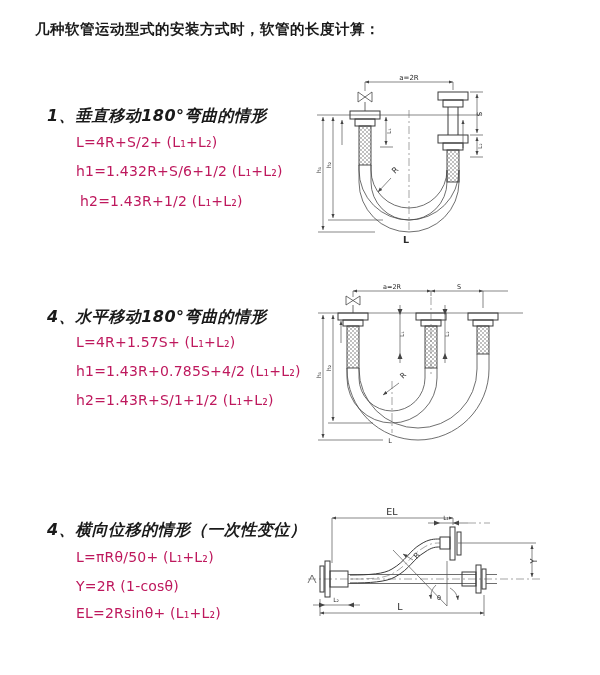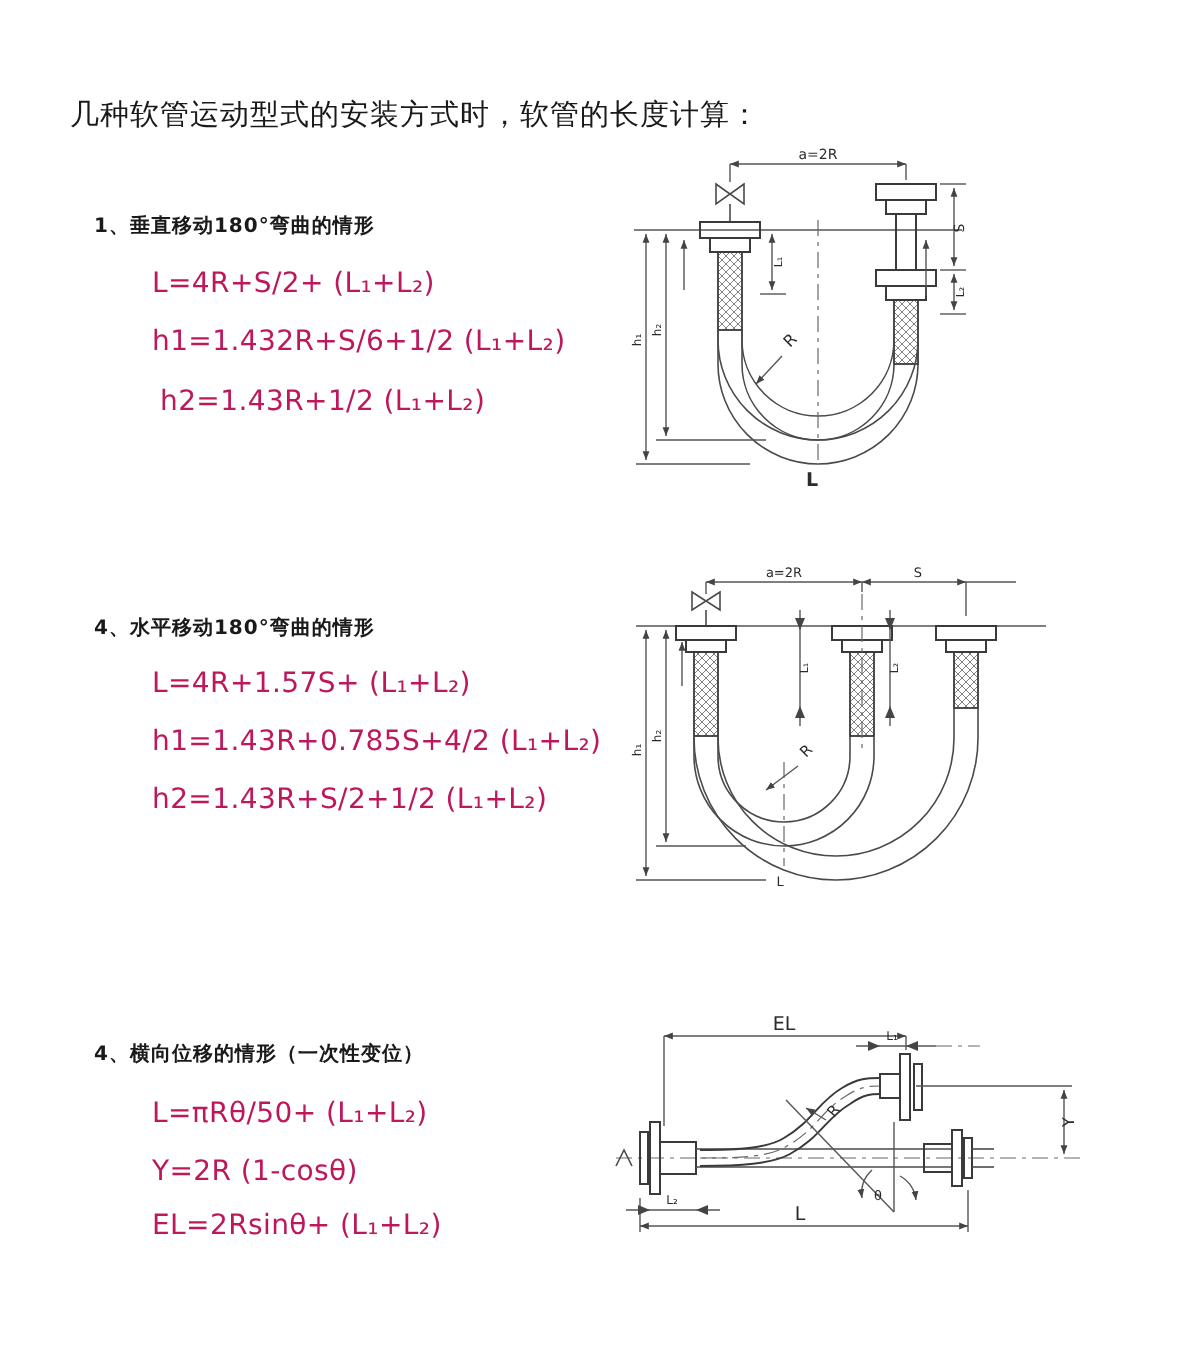--- a/index.html
+++ b/index.html
@@ -1,21 +1,21 @@
 <!DOCTYPE html>
 <html><head>
 <meta charset="utf-8">
 <style>
   html,body{margin:0;padding:0;}
   body{
     width:600px;height:675px;background:#ffffff;position:relative;overflow:hidden;
     font-family:"DejaVu Sans","Liberation Sans",sans-serif;color:#1a1a1a;
   }
-  .title{position:absolute;left:35px;top:20px;font-size:14.5px;font-weight:400;letter-spacing:.5px;margin-top:28px;}
-  .h{position:absolute;font-size:10px;font-weight:600;letter-spacing:.5px;white-space:nowrap;}
+  .title{position:absolute;left:35px;top:20px;font-size:14.5px;font-weight:700;letter-spacing:.5px;}
+  .h{position:absolute;font-size:16px;font-weight:600;letter-spacing:.5px;white-space:nowrap;font-style:italic;}
   .f{position:absolute;font-size:14px;font-weight:500;letter-spacing:.2px;white-space:nowrap;color:#be185d;}
   svg{position:absolute;}
   svg text{font-family:"DejaVu Sans","Liberation Sans",sans-serif;fill:#2b2b2b;}
   .ol{stroke:#3a3a3a;stroke-width:1;fill:none;}
   .tl{stroke:#4a4a4a;stroke-width:.8;fill:none;}
   .dl{stroke:#555;stroke-width:.7;fill:none;}
   .cl{stroke:#6a6a6a;stroke-width:.6;fill:none;stroke-dasharray:8 3 2 3;}
   .arr{fill:#444;}
 </style>
 </head>
@@ -24,21 +24,21 @@
 <div class="title">几种软管运动型式的安装方式时，软管的长度计算：</div>
 
 <div class="h" style="left:47px;top:106px">1、垂直移动180°弯曲的情形</div>
 <div class="f" style="left:76px;top:134px">L=4R+S/2+ (L₁+L₂)</div>
 <div class="f" style="left:76px;top:163px">h1=1.432R+S/6+1/2 (L₁+L₂)</div>
 <div class="f" style="left:80px;top:193px">h2=1.43R+1/2 (L₁+L₂)</div>
 
 <div class="h" style="left:47px;top:307px">4、水平移动180°弯曲的情形</div>
 <div class="f" style="left:76px;top:334px">L=4R+1.57S+ (L₁+L₂)</div>
 <div class="f" style="left:76px;top:363px">h1=1.43R+0.785S+4/2 (L₁+L₂)</div>
-<div class="f" style="left:76px;top:392px">h2=1.43R+S/2+1/2 (L₁+L₂)</div>
+<div class="f" style="left:76px;top:392px">h2=1.43R+S/1+1/2 (L₁+L₂)</div>
 
 <div class="h" style="left:47px;top:520px">4、横向位移的情形（一次性变位）</div>
 <div class="f" style="left:76px;top:549px">L=πRθ/50+ (L₁+L₂)</div>
 <div class="f" style="left:76px;top:578px">Y=2R (1-cosθ)</div>
 <div class="f" style="left:76px;top:605px">EL=2Rsinθ+ (L₁+L₂)</div>
 
 <svg style="left:313px;top:70px" width="275" height="190" viewBox="0 0 275 190">
   <defs>
     <marker id="me1" viewBox="0 0 10 10" refX="9" refY="5" markerWidth="7" markerHeight="7" orient="auto">
         <path d="M0,1.5 L9,5 L0,8.5 Z" fill="#444"></path>

